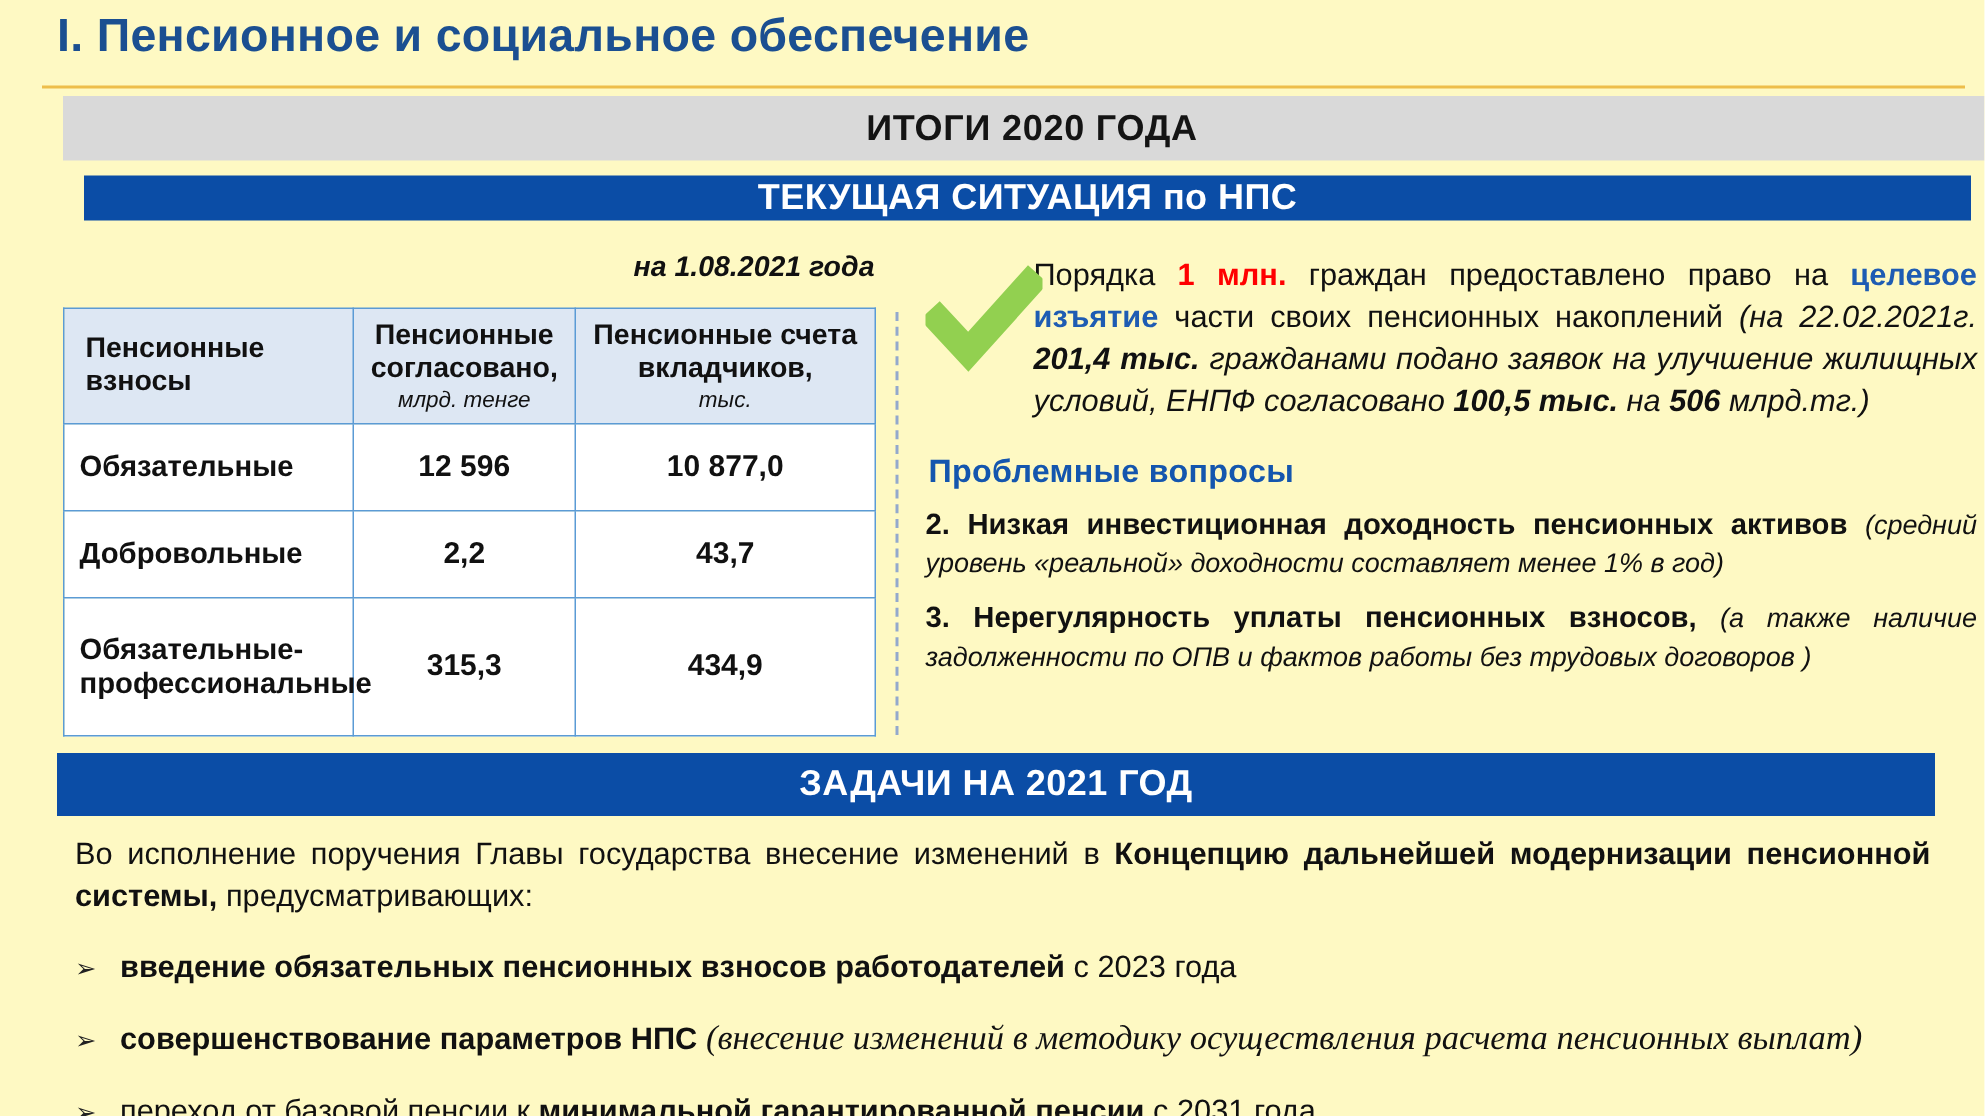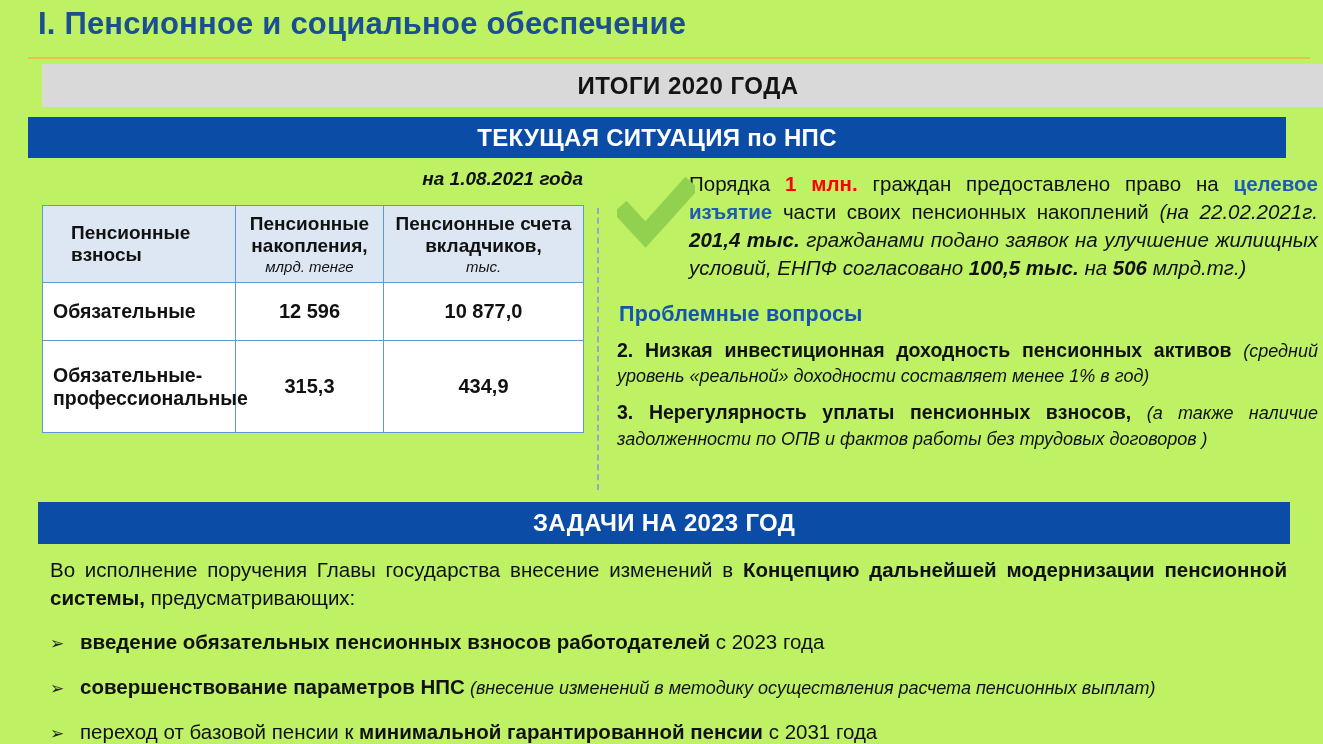--- a/index.html
+++ b/index.html
@@ -10,38 +10,38 @@
     --accent-red:#FF0000;
     --accent-blue:#1E5CB3;
     --heading-blue:#1456AE;
     --check-green:#92D050;
     --table-border:#5B9BD5;
     --table-header-bg:#DDE7F3;
   }
   *{margin:0;padding:0;box-sizing:border-box;}
   html,body{background:#fff;}
   body{font-family:"Liberation Sans","DejaVu Sans",sans-serif;color:#111;}
-  .slide{position:relative;width:1323px;height:744px;background:#bef264;overflow:hidden;}
+  .slide{position:relative;width:1323px;height:744px;background:#fef9c3;overflow:hidden;}
 
   .page-title{position:absolute;left:38px;top:6px;font-size:31px;font-weight:bold;color:var(--title-blue);letter-spacing:.2px;}
   .gold-line{position:absolute;left:28px;top:57px;width:1282px;height:2px;background:var(--accent-gold);}
 
   .banner{position:absolute;display:flex;align-items:center;justify-content:center;font-weight:bold;}
   .banner.gray{left:42px;top:64px;width:1292px;height:43px;background:var(--banner-gray);color:#141414;font-size:24px;letter-spacing:.5px;}
   .banner.blue{background:var(--banner-blue);color:#fff;font-size:24px;letter-spacing:.3px;}
-  .banner.current{left:28px;top:117px;width:1258px;height:41px;}
+  .banner.current{left:56px;top:117px;width:1258px;height:30px;}
   .banner.tasks{left:38px;top:502px;width:1252px;height:42px;}
 
   .table-caption{position:absolute;left:42px;top:168px;width:541px;text-align:right;font-size:19px;font-weight:bold;font-style:italic;}
 
   .pension-table{position:absolute;left:42px;top:205px;width:541px;border-collapse:collapse;table-layout:fixed;}
   .pension-table col.c1{width:193px;} .pension-table col.c2{width:148px;} .pension-table col.c3{width:200px;}
   .pension-table th,.pension-table td{border:1.6px solid var(--table-border);}
   .pension-table th{background:var(--table-header-bg);height:77px;font-size:19px;font-weight:bold;vertical-align:middle;padding:4px 6px;}
-  .pension-table th.first{text-align:left;padding-left:28px;}
+  .pension-table th.first{text-align:left;padding-left:14px;}
   .pension-table th .unit{display:block;font-size:15px;font-style:italic;font-weight:normal;margin-top:1px;}
   .pension-table td{font-size:20px;font-weight:bold;text-align:center;vertical-align:middle;padding:12px 6px;background:#fff;}
   .pension-table td.label{text-align:left;padding-left:10px;font-size:19.5px;}
   .pension-table tr.r1 td{height:58px;} .pension-table tr.r2 td{height:58px;} .pension-table tr.r3 td{height:92px;}
 
   .col-divider{position:absolute;left:597px;top:208px;height:282px;width:0;border-left:2px dashed #93A9CD;}
 
   .right-col{position:absolute;left:617px;top:170px;width:701px;}
   .check-wrap{position:absolute;left:0;top:6px;width:78px;height:72px;}
   .highlight-par{margin-left:72px;text-align:justify;font-size:20.5px;line-height:1.36;color:#111;}
@@ -54,21 +54,21 @@
   .problem-item{margin-top:11px;text-align:justify;font-size:19.5px;line-height:1.33;}
   .problem-item .b{font-weight:bold;}
   .problem-item .note{font-style:italic;font-size:18px;}
 
   .tasks-body{position:absolute;left:50px;top:556px;width:1237px;font-size:20.5px;line-height:1.35;}
   .tasks-intro{text-align:justify;}
   .tasks-intro .b{font-weight:bold;}
   .task-bullet{margin-top:17px;display:flex;align-items:baseline;}
   .task-bullet .arrow{flex:0 0 30px;font-size:17px;color:#222;}
   .task-bullet .b{font-weight:bold;text-align:right;}
-  .task-bullet .itn{font-style:italic;font-size:18px;}
+  .task-bullet .itn{font-style:italic;font-size:23px;font-family:Liberation Serif, serif;}
 </style>
 </head>
 <body>
 
 <div class="slide">
 
   <div class="page-title">I. Пенсионное и социальное обеспечение</div>
   <div class="gold-line"></div>
 
   <div class="banner gray">ИТОГИ 2020 ГОДА</div>
@@ -79,34 +79,39 @@
   <table class="pension-table">
     <colgroup>
         <col class="c1">
         <col class="c2">
         <col class="c3">
       </colgroup>
     <thead>
       <tr>
         <th class="first">Пенсионные взносы</th>
         <th>
-          <span>Пенсионные накопления,</span>
+          <span>Пенсионные согласовано,</span>
           <span class="unit">млрд. тенге</span>
         </th>
         <th>
           <span>Пенсионные счета вкладчиков,</span>
           <span class="unit">тыс.</span>
         </th>
       </tr>
     </thead>
     <tbody>
       <tr class="r1">
         <td class="label">Обязательные</td>
         <td>12 596</td>
         <td>10 877,0</td>
+      </tr>
+      <tr class="r2">
+        <td class="label">Добровольные</td>
+        <td>2,2</td>
+        <td>43,7</td>
       </tr>
       <tr class="r3">
         <td class="label">Обязательные-профессиональные</td>
         <td>315,3</td>
         <td>434,9</td>
       </tr>
     </tbody>
   </table>
 
   <div class="col-divider"></div>
@@ -118,21 +123,21 @@
       </svg>
     </div>
     <div class="highlight-par"><span>Порядка </span><span class="red">1 млн.</span><span> граждан предоставлено право на </span><span class="blue">целевое изъятие</span><span> части своих пенсионных накоплений </span><span class="it">(на 22.02.2021г. </span><span class="itb">201,4 тыс.</span><span class="it"> гражданами подано заявок на улучшение жилищных условий, ЕНПФ согласовано </span><span class="itb">100,5 тыс.</span><span class="it"> на </span><span class="itb">506</span><span class="it"> млрд.тг.)</span></div>
 
     <div class="problems-heading">Проблемные вопросы</div>
 
     <div class="problem-item"><span class="b">2. </span><span class="b">Низкая инвестиционная доходность пенсионных активов </span><span class="note">(средний уровень «реальной» доходности составляет менее 1% в год)</span></div>
     <div class="problem-item"><span class="b">3. </span><span class="b">Нерегулярность уплаты пенсионных взносов, </span><span class="note">(а также наличие задолженности  по ОПВ и фактов работы без трудовых договоров )</span></div>
   </div>
 
-  <div class="banner blue tasks">ЗАДАЧИ НА 2023 ГОД</div>
+  <div class="banner blue tasks">ЗАДАЧИ НА 2021 ГОД</div>
 
   <div class="tasks-body">
     <div class="tasks-intro"><span>Во исполнение поручения Главы государства внесение изменений в </span><span class="b">Концепцию дальнейшей модернизации пенсионной системы,</span><span> предусматривающих:</span></div>
 
     <div class="task-bullet">
       <span class="arrow">➢</span>
       <span><span></span><span class="b">введение обязательных пенсионных взносов работодателей</span><span> с 2023 года</span><span class="itn"></span></span>
     </div>
     <div class="task-bullet">
       <span class="arrow">➢</span>

